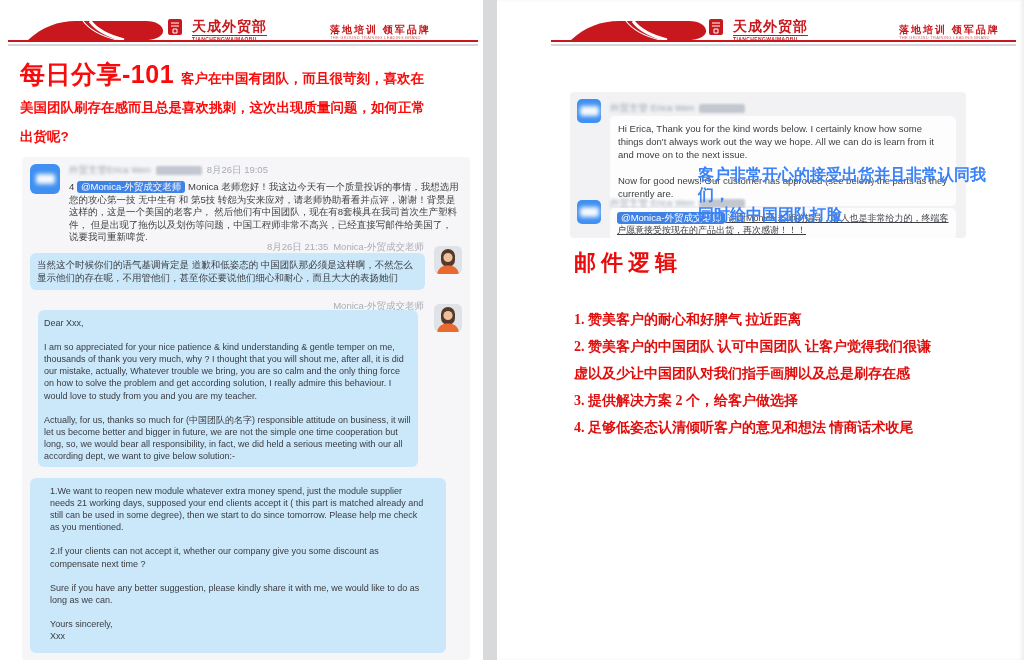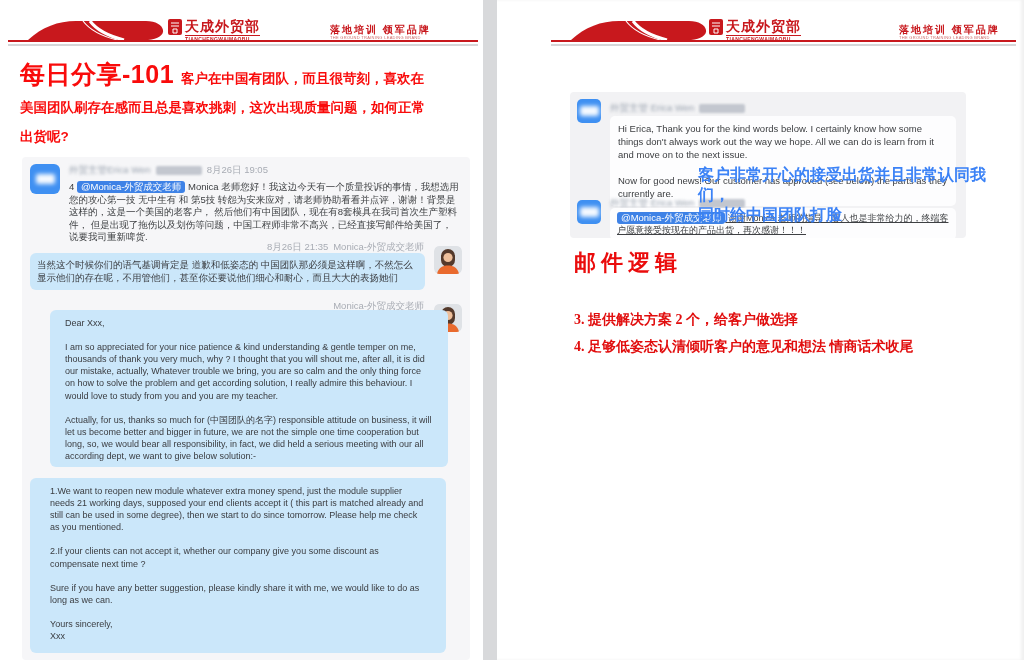--- a/index.html
+++ b/index.html
@@ -12,21 +12,21 @@
   
   .hr-red{position:absolute;height:2px;background:#c8181d;}
   .page-left  .hr-red{left:8px;right:5px;top:40px;}
   .page-right .hr-red{left:54px;right:8px;top:40px;}
   .hr-gray{position:absolute;height:2px;background:#d6d6d8;}
   .page-left  .hr-gray{left:8px;right:5px;top:44px;}
   .page-right .hr-gray{left:54px;right:8px;top:44px;}
   .swoosh{position:absolute;top:20px;width:136px;height:21px;}
   .page-left  .swoosh{left:28px;}
   .page-right .swoosh{left:74px;}
-  .logo{position:absolute;top:19px;display:flex;align-items:flex-start;gap:3px;}
+  .logo{position:absolute;top:19px;display:flex;align-items:flex-start;gap:10px;}
   .page-left  .logo{left:168px;}
   .page-right .logo{left:212px;}
   .logo-text .cn{font-size:14px;font-weight:bold;color:#c8181d;letter-spacing:1px;line-height:15px;}
   .logo-text .en{font-size:5px;font-weight:bold;color:#c8181d;letter-spacing:.4px;line-height:6px;border-top:1px solid #c8181d;margin-top:1px;}
   .tagline{position:absolute;top:24px;}
   .page-left  .tagline{left:330px;}
   .page-right .tagline{left:402px;}
   .tagline .cn{font-size:10px;font-weight:bold;color:#c8181d;letter-spacing:2px;line-height:11px;}
   .tagline .en{font-size:4px;color:#cf6a6a;letter-spacing:.3px;line-height:6px;filter:blur(.3px);}
 
@@ -54,21 +54,21 @@
   .m1-text{margin-top:4px;font-size:9.5px;line-height:12.5px;color:#3e4043;width:390px;}
 
   .lmsg2-head{position:absolute;top:84px;right:46px;}
   .lmsg2-av{position:absolute;top:89px;right:8px;}
   .bubble-blue{background:#cbe7fa;border-radius:6px;color:#3a3c40;}
   .lmsg2-bubble{position:absolute;left:8px;top:96px;width:381px;padding:6px 7px;font-size:9.5px;line-height:12.5px;}
 
   .lmsg3-head{position:absolute;top:143px;right:46px;}
   .lmsg3-av{position:absolute;top:147px;right:8px;}
   .email{font-size:9px;line-height:12.1px;white-space:pre-line;overflow:hidden;}
-  .lmsg3-bubble{position:absolute;left:28px;top:153px;width:368px;height:143px;padding:7px 15px;border-radius:6px;}
+  .lmsg3-bubble{position:absolute;left:16px;top:153px;width:368px;height:143px;padding:7px 6px;border-radius:6px;}
   .lmsg4-bubble{position:absolute;left:8px;top:321px;width:376px;height:161px;padding:7px 20px;}
 
   .rmsg-av1{position:absolute;left:7px;top:7px;}
   .rmsg-head1{position:absolute;left:40px;top:10px;}
   .bubble-white{background:#fdfdfe;border-radius:5px;color:#3e4043;}
   .rmsg1-bubble{position:absolute;left:40px;top:24px;width:330px;padding:6px 8px;font-size:9.5px;line-height:13px;white-space:pre-line;}
   .rmsg-av2{position:absolute;left:7px;top:108px;}
   .rmsg-head2{position:absolute;left:40px;top:105px;}
   .rmsg2-bubble{position:absolute;left:40px;top:116px;width:332px;padding:4px 7px;font-size:9px;line-height:11.5px;text-decoration:underline;}
 
@@ -219,16 +219,19 @@
     </div>
     <div class="bubble-white rmsg2-bubble"><span class="mention">@Monica-外贸成交老师</span> <span>谢谢Monica 老师的指导，客人也是非常给力的，终端客户愿意接受按现在的产品出货，再次感谢！！！</span></div>
   </div>
 
   <div class="annotation">客户非常开心的接受出货并且非常认同我们，
 同时给中国团队打脸</div>
 
   <div class="rtitle logic">邮件逻辑</div>
 
   <div class="logic-list">
+    <div class="logic-item">1. 赞美客户的耐心和好脾气 拉近距离</div>
+    <div class="logic-item">2. 赞美客户的中国团队 认可中国团队   让客户觉得我们很谦
+虚以及少让中国团队对我们指手画脚以及总是刷存在感</div>
     <div class="logic-item">3. 提供解决方案 2 个，给客户做选择</div>
     <div class="logic-item">4. 足够低姿态认清倾听客户的意见和想法 情商话术收尾</div>
   </div>
 </div>
 
 </body></html>

